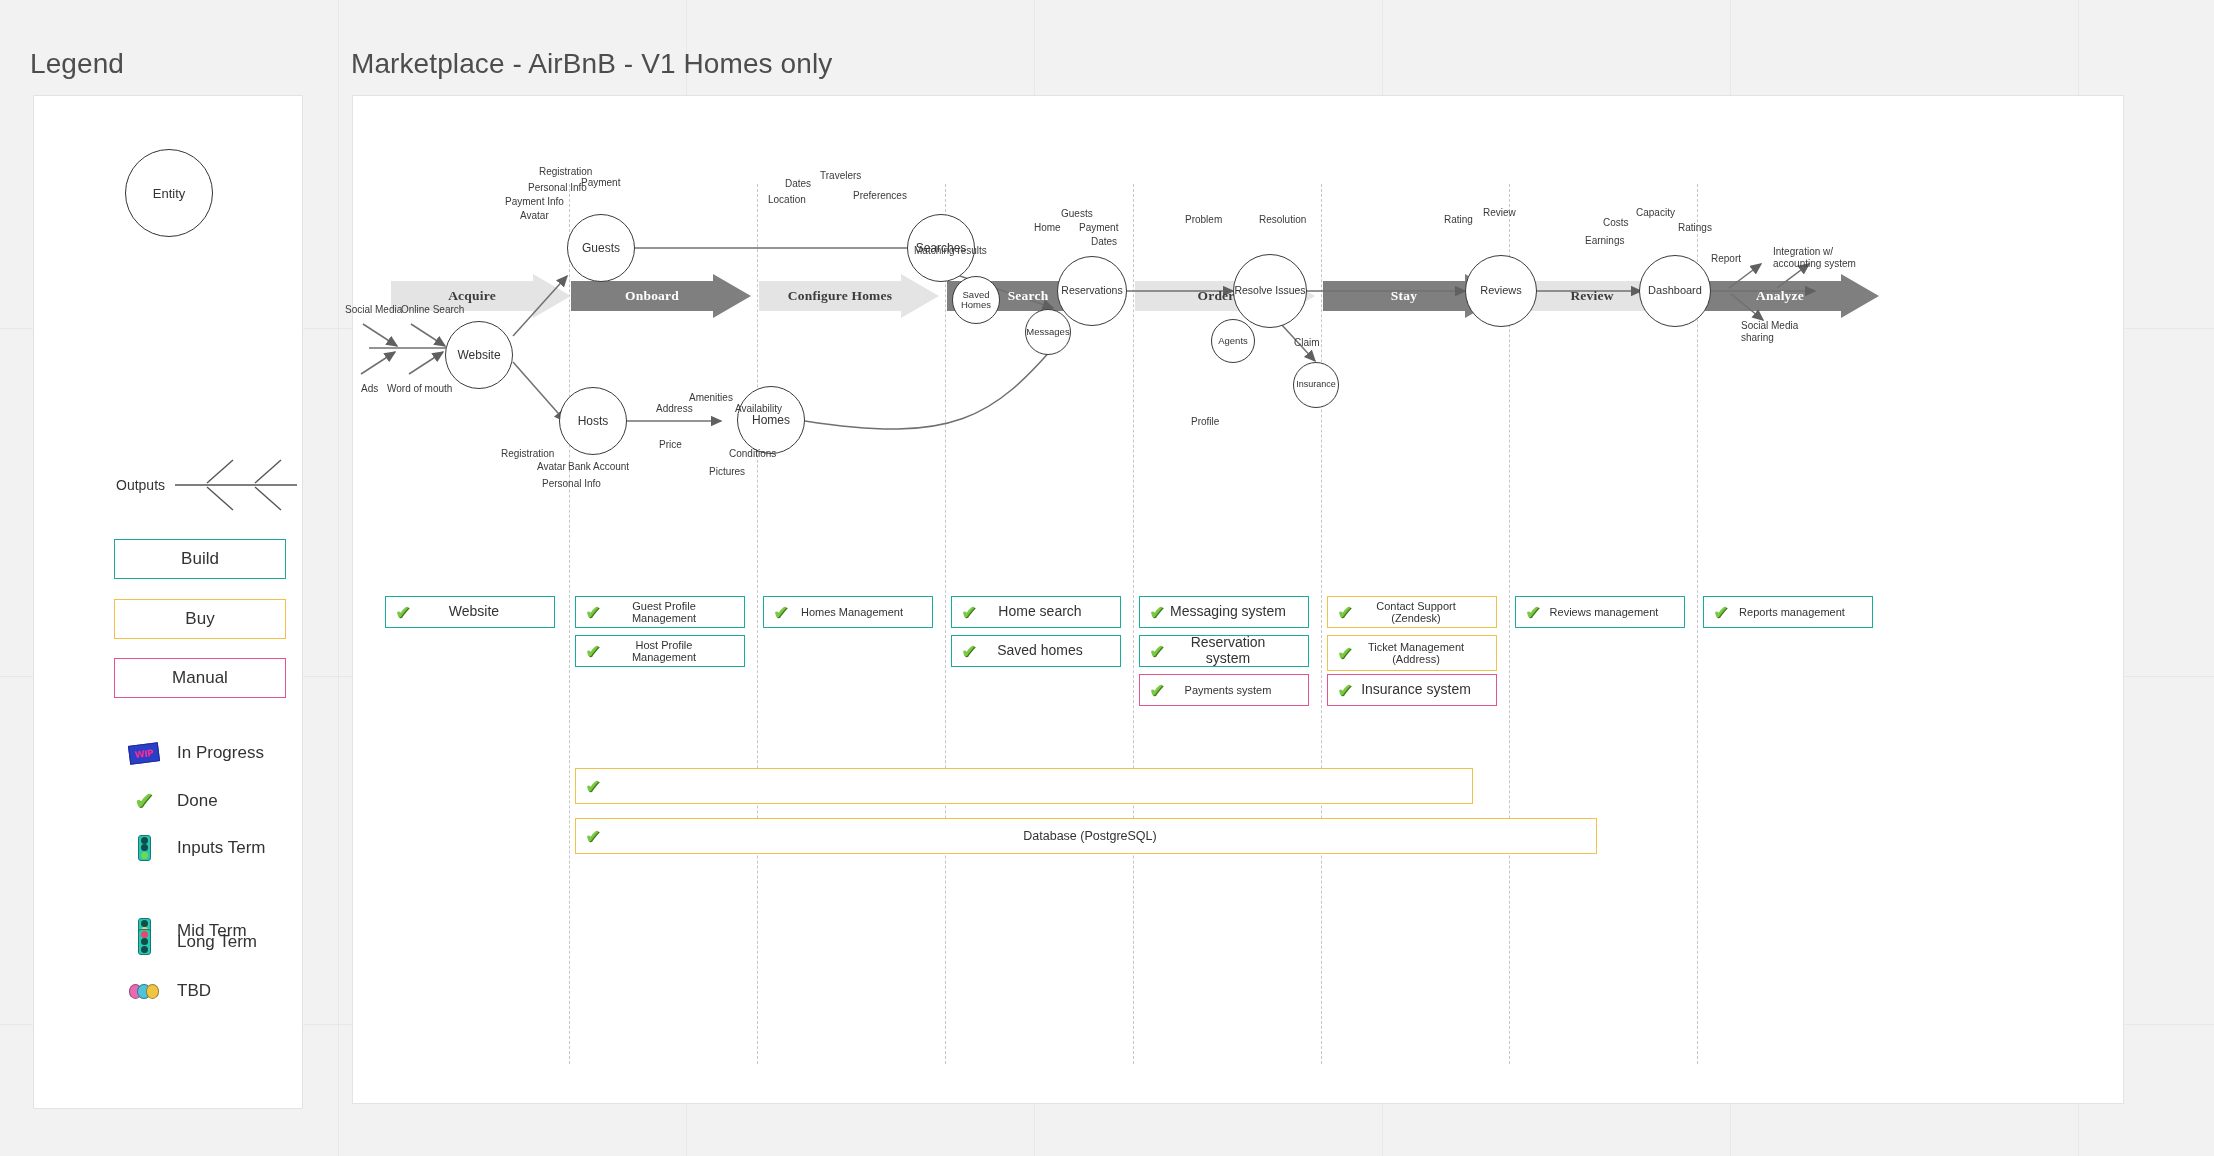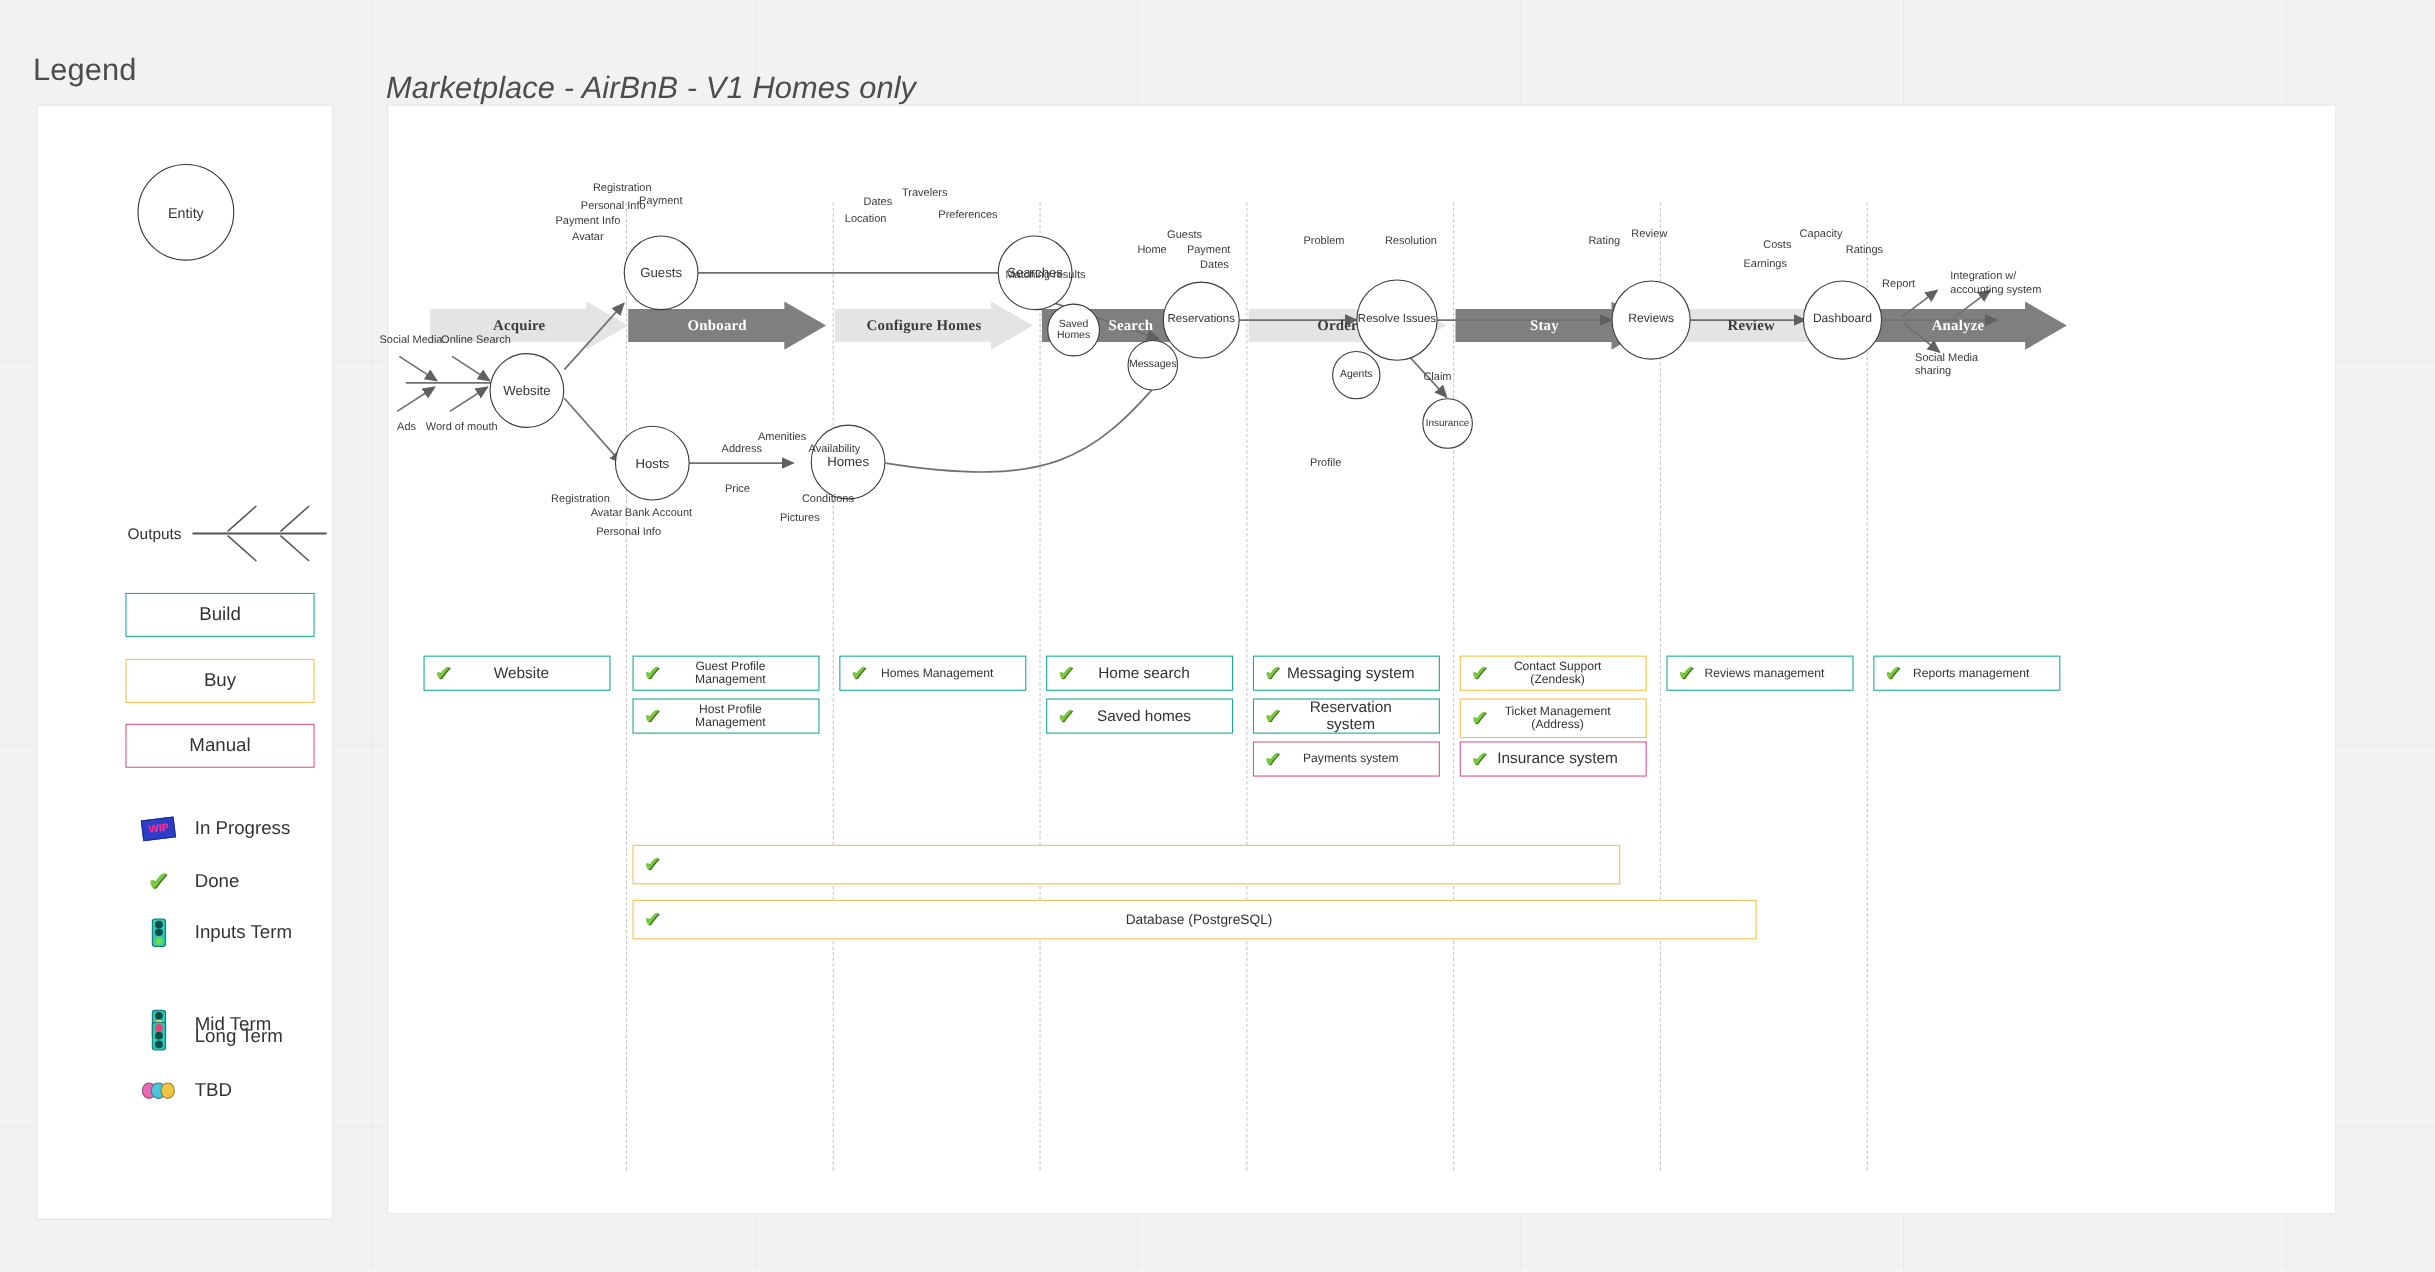--- a/index.html
+++ b/index.html
@@ -23,21 +23,21 @@
   }
   .ttl{
     position:absolute;
     font-size:28px;
     color:#4d4d4d;
     font-weight:400;
     letter-spacing:.1px;
     white-space:nowrap;
   }
   #legend-title{left:30px;top:48px;}
-  #board-title{left:351px;top:64px;font-style:italic;}
+  #board-title{left:351px;top:48px;}
 
   
   #legend-card{
     position:absolute;left:33px;top:95px;width:268px;height:1012px;
     background:#fff;border:1px solid #e3e3e3;
   }
   #legend-entity{
     position:absolute;left:calc(50% - 43px);top:53px;width:86px;height:86px;
     border:1px solid #333;border-radius:50%;
     display:flex;align-items:center;justify-content:center;

